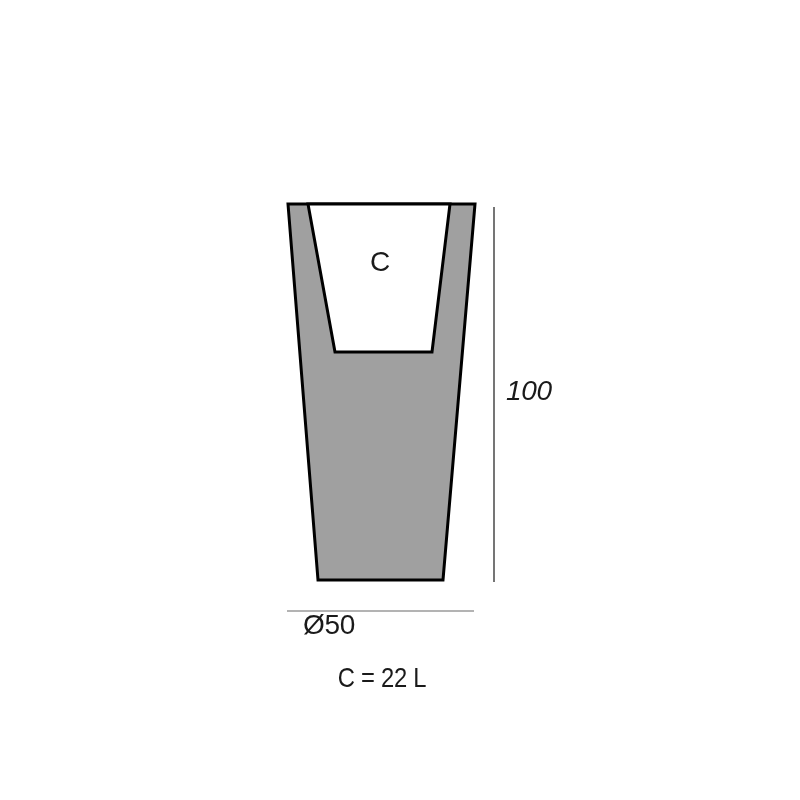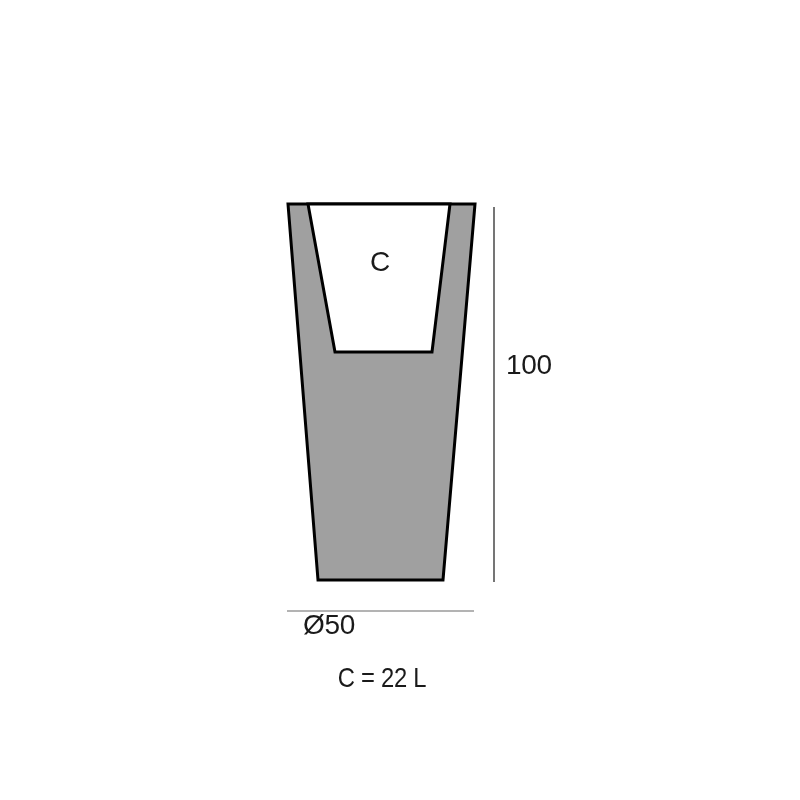--- a/index.html
+++ b/index.html
@@ -32,21 +32,22 @@
     color: #1a1a1a;
   }
   .cavity-label {
     left: 330px;
     top: 248px;
     width: 100px;
     text-align: center;
   }
   .height-label {
     left: 506px;
-    top: 351px;
+    top: 377px;
+    font-style: italic;
   }
   .diameter-label {
     left: 303px;
     top: 611px;
   }
   .capacity-label {
     left: 282px;
     top: 664px;
     width: 200px;
     text-align: center;

